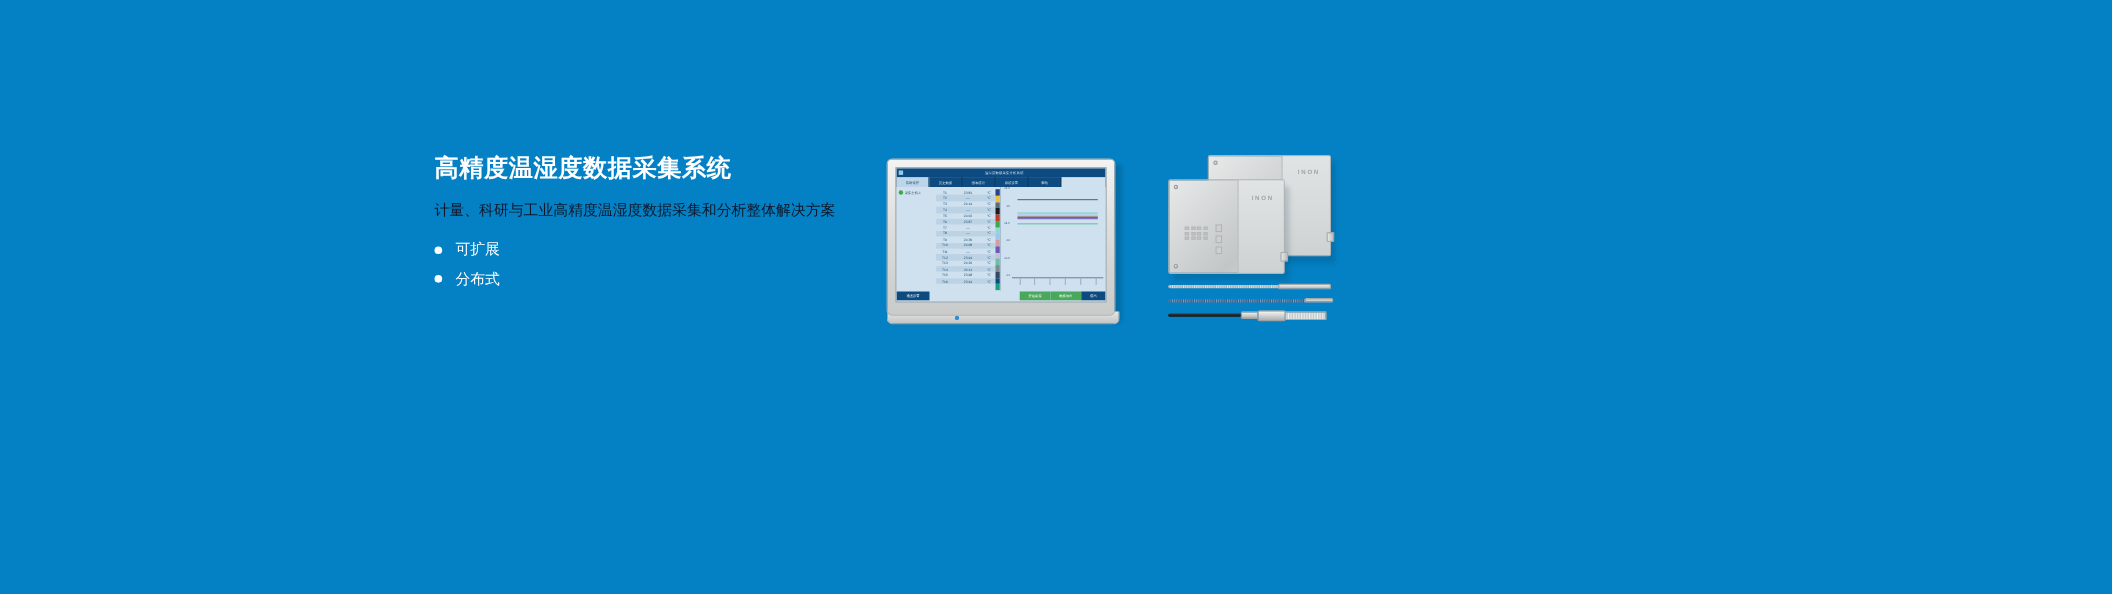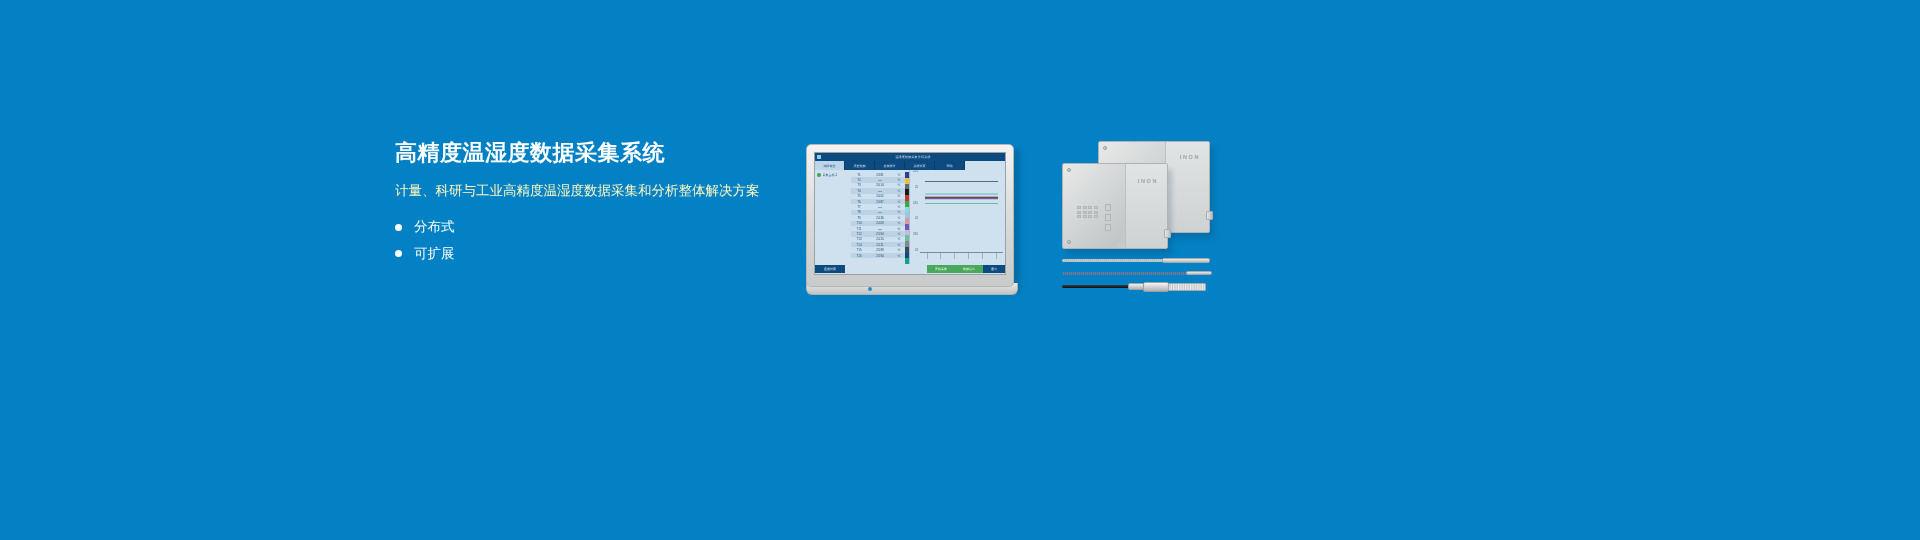--- a/index.html
+++ b/index.html
@@ -24,21 +24,21 @@
   .headline {
     color: #ffffff;
     font-size: 22px;
     font-weight: bold;
     letter-spacing: 0.5px;
     line-height: 1.2;
     white-space: nowrap;
   }
   .subhead {
     margin-top: 16px;
-    color: #fef9c3;
+    color: #0f172a;
     font-size: 13.5px;
     font-weight: normal;
     line-height: 1.4;
     white-space: nowrap;
   }
   .bullets {
     margin-top: 19px;
     list-style: none;
   }
   .bullet {
@@ -375,25 +375,25 @@
 <body>
 
 <div class="banner">
 
   <div class="copy">
     <div class="headline">高精度温湿度数据采集系统</div>
     <div class="subhead">计量、科研与工业高精度温湿度数据采集和分析整体解决方案</div>
     <ul class="bullets">
       <li class="bullet">
         <span class="dot"></span>
-        <span class="btxt">分布式</span>
+        <span class="btxt">可扩展</span>
       </li>
       <li class="bullet">
         <span class="dot"></span>
-        <span class="btxt">可扩展</span>
+        <span class="btxt">分布式</span>
       </li>
     </ul>
   </div>
 
   <div class="monitor-wrap">
     <div class="monitor-shadow"></div>
     <div class="monitor-stand"></div>
     <div class="stand-led"></div>
     <div class="monitor">
       <div class="screen">

